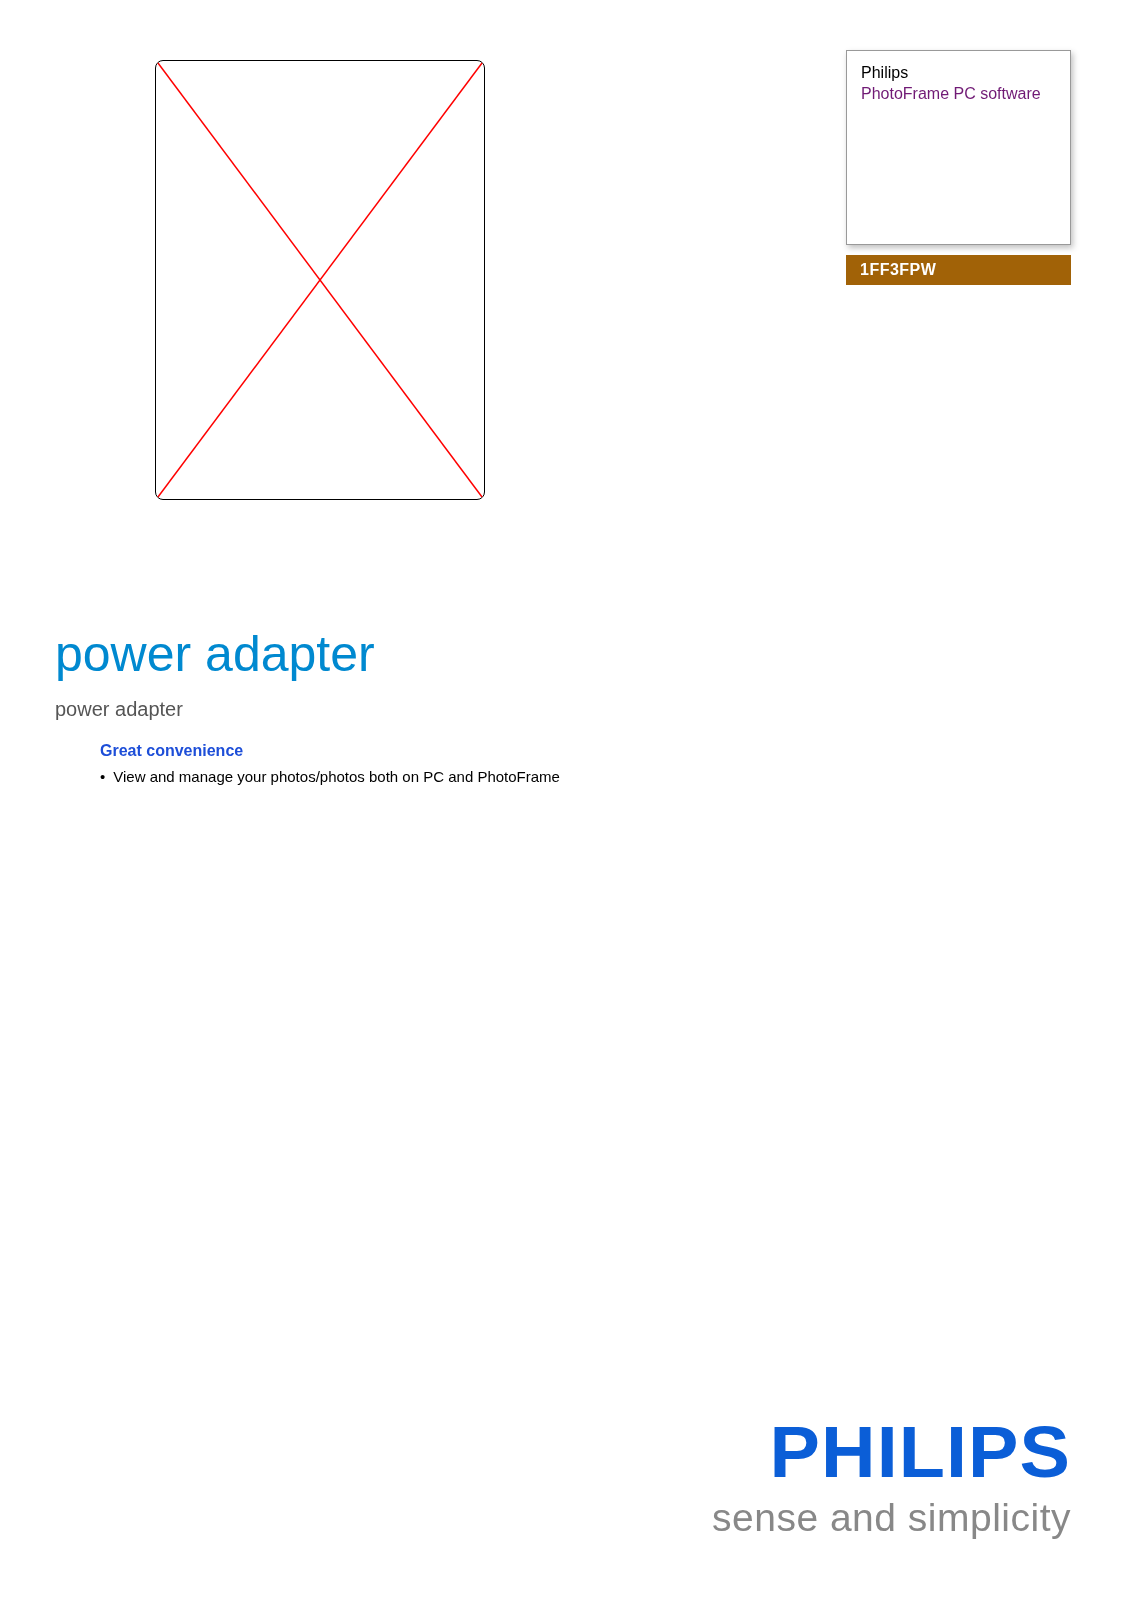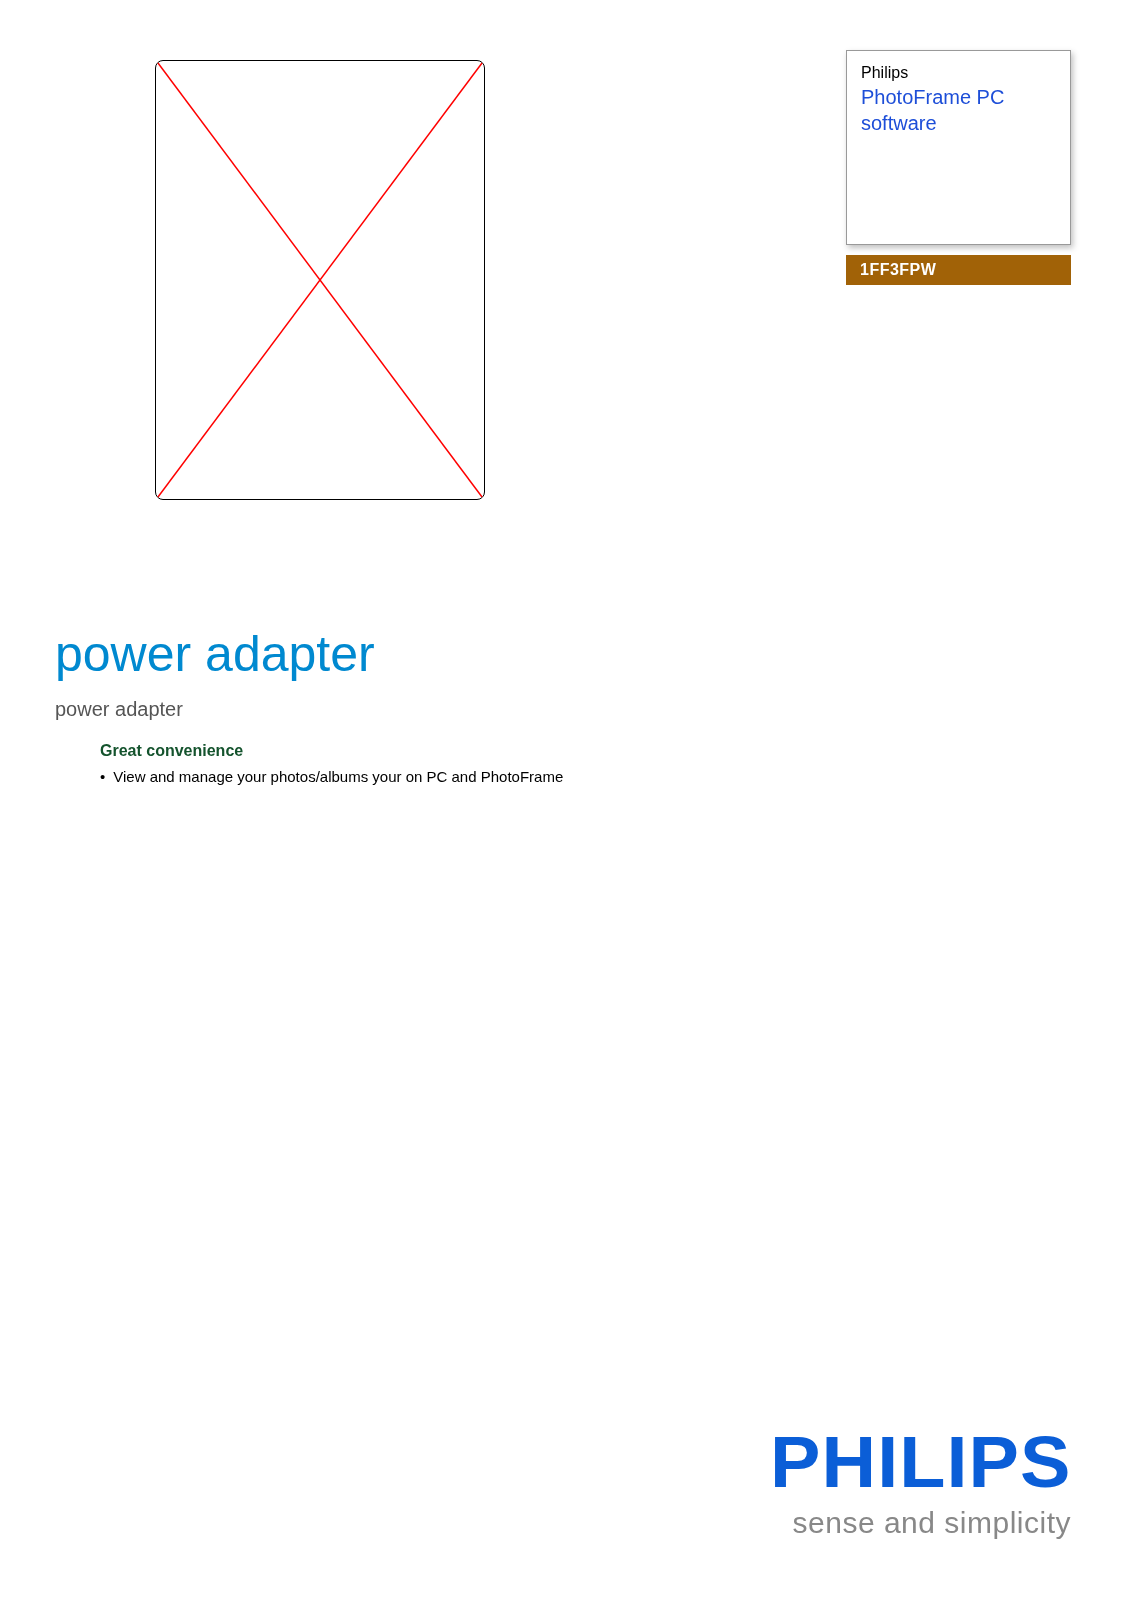--- a/index.html
+++ b/index.html
@@ -40,22 +40,22 @@
     background: #fff;
     padding: 12px 14px;
     box-shadow: 2px 3px 6px rgba(0,0,0,0.25);
   }
   .info-box .brand {
     font-size: 16px;
     color: #000;
     line-height: 1.3;
   }
   .info-box .product {
-    font-size: 20px;
-    color: #1d4ed8;
+    font-size: 16px;
+    color: #701a75;
     line-height: 1.3;
   }
   .model-bar {
     position: absolute;
     right: 60px;
     top: 255px;
     width: 225px;
     height: 30px;
     background: #a16207;
     color: #fff;
@@ -81,21 +81,21 @@
     font-size: 20px;
     color: #555;
     font-weight: 300;
   }
   .features {
     position: absolute;
     left: 100px;
     top: 742px;
   }
   .feature-heading {
-    color: #14532d;
+    color: #1d4ed8;
     font-size: 16px;
     font-weight: bold;
     margin-bottom: 6px;
   }
   .feature-item {
     color: #000;
     font-size: 15px;
     line-height: 1.4;
   }
   .feature-item::before {
@@ -112,21 +112,21 @@
     font-family: Arial, sans-serif;
     font-weight: 900;
     font-size: 72px;
     letter-spacing: 1px;
     color: #0b5ed7;
     line-height: 1;
     transform: scaleX(1.05);
     transform-origin: right;
   }
   .tagline {
-    font-size: 30px;
+    font-size: 39px;
     color: #888;
     font-weight: 300;
     margin-top: 8px;
     letter-spacing: 0.5px;
     margin-left: 24px;
   }
   .tagline .and {
     font-weight: 400;
   }
 </style>
@@ -147,21 +147,21 @@
     <div class="product">PhotoFrame PC software</div>
   </div>
 
   <div class="model-bar">1FF3FPW</div>
 
   <div class="title">power adapter</div>
   <div class="subtitle">power adapter</div>
 
   <div class="features">
     <div class="feature-heading">Great convenience</div>
-    <div class="feature-item">View and manage your photos/albums your on PC and PhotoFrame</div>
+    <div class="feature-item">View and manage your photos/photos both on PC and PhotoFrame</div>
   </div>
 
   <div class="footer">
     <div class="logo-wordmark">PHILIPS</div>
     <div class="tagline">
       <span>sense </span><span class="and">and</span><span> simplicity</span>
     </div>
   </div>
 
 </div>

